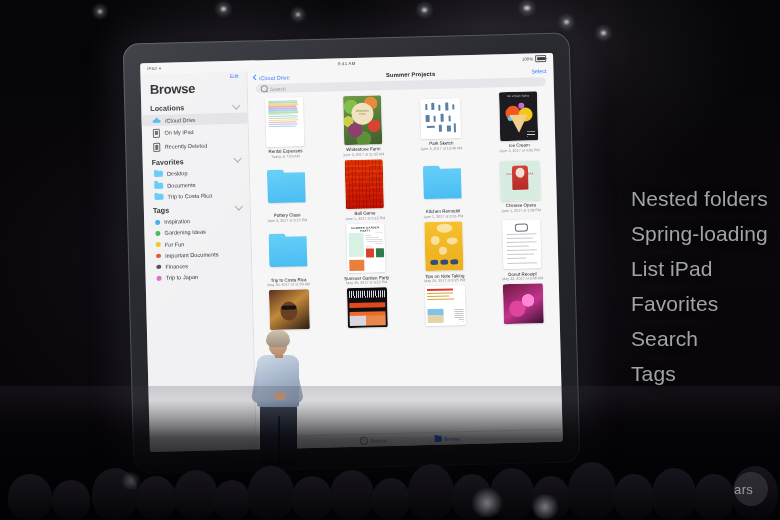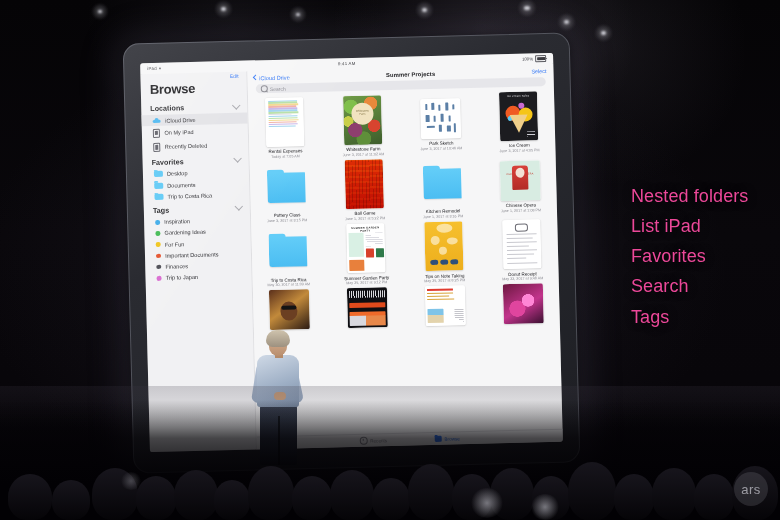--- a/index.html
+++ b/index.html
@@ -188,21 +188,21 @@
   .clock-ic{width:6px;height:6px;border:.8px solid #8b8b92;border-radius:50%;position:relative;}
   .clock-ic:after{content:"";position:absolute;left:2.4px;top:1.2px;width:.7px;height:2px;background:#8b8b92;}
   .folder-ic{width:7px;height:5.2px;background:#3478f6;border-radius:.8px 1.4px 1.4px 1.4px;position:relative;}
   .folder-ic:before{content:"";position:absolute;left:0;top:-1.2px;width:3.2px;height:1.4px;background:#3478f6;border-radius:.8px .8px 0 0;}
 
   
   #features{
     position:absolute;left:631px;top:182px;width:150px;
     display:flex;flex-direction:column;align-items:flex-start;gap:1px;
   }
-  #features div{color:#ec4899;font-size:18px;line-height:1.62;letter-spacing:.1px;
+  #features div{color:#a3a3a3;font-size:21px;line-height:1.62;letter-spacing:.1px;
      text-shadow:0 0 8px rgba(0,0,0,.8);white-space:nowrap;}
 
   
   #presenter{position:absolute;left:243px;top:330px;width:72px;height:135px;}
   .p-hair{position:absolute;left:23px;top:0;width:24px;height:17px;
      background:linear-gradient(180deg,#cfc3ad 0%,#9d9180 100%);border-radius:11px 11px 7px 7px;}
   .p-head{position:absolute;left:26px;top:7px;width:18px;height:19px;
      background:linear-gradient(180deg,#d5ae90 0%,#b98f6f 100%);border-radius:8px 8px 9px 9px;}
   .p-neck{position:absolute;left:32px;top:22px;width:8px;height:6px;background:#b58a69;}
   .p-torso{position:absolute;left:14px;top:25px;width:42px;height:52px;
@@ -220,21 +220,21 @@
   
   #audience{position:absolute;left:0;bottom:0;width:780px;height:120px;
      background:linear-gradient(180deg,rgba(4,3,6,0) 0%,rgba(3,2,5,.72) 32%,#020104 72%);}
   .head-s{position:absolute;bottom:0;border-radius:50% 50% 42% 42%;
      background:linear-gradient(180deg,#17151c 0%,#050407 100%);}
   .blur-l{position:absolute;border-radius:50%;background:radial-gradient(circle,rgba(225,225,235,.5) 0%,rgba(0,0,0,0) 70%);}
   .floor{position:absolute;left:0;bottom:92px;width:780px;height:42px;
      background:linear-gradient(180deg,rgba(60,55,68,.22),rgba(0,0,0,0));}
 
   #ars{position:absolute;right:12px;bottom:14px;width:34px;height:34px;border-radius:50%;
-    background:rgba(150,150,158,.20);display:flex;align-items:center;justify-content:center;}
+    background:rgba(150,150,158,.20);display:flex;align-items:center;justify-content:flex-start;}
   #ars span{font-size:13px;color:rgba(225,225,232,.62);letter-spacing:.4px;}
 </style>
 </head>
 <body>
 
 <div id="stage">
   <div class="bg"></div>
 
   <div class="lamp" style="left:221px;top:7px;width:5px;height:4px;"></div>
   <div class="lamp" style="left:296px;top:13px;width:4px;height:3px;"></div>
@@ -597,20 +597,21 @@
           </div>
 
         </div>
       </div>
       <div class="screen-glow"></div>
     </div>
   </div>
 
   <div id="features">
     <div>Nested folders</div>
+    <div>Spring-loading</div>
     <div>List iPad</div>
     <div>Favorites</div>
     <div>Search</div>
     <div>Tags</div>
   </div>
 
   <div id="presenter">
     <div class="p-legs"></div>
     <div class="p-arm l"></div>
     <div class="p-arm r"></div>

